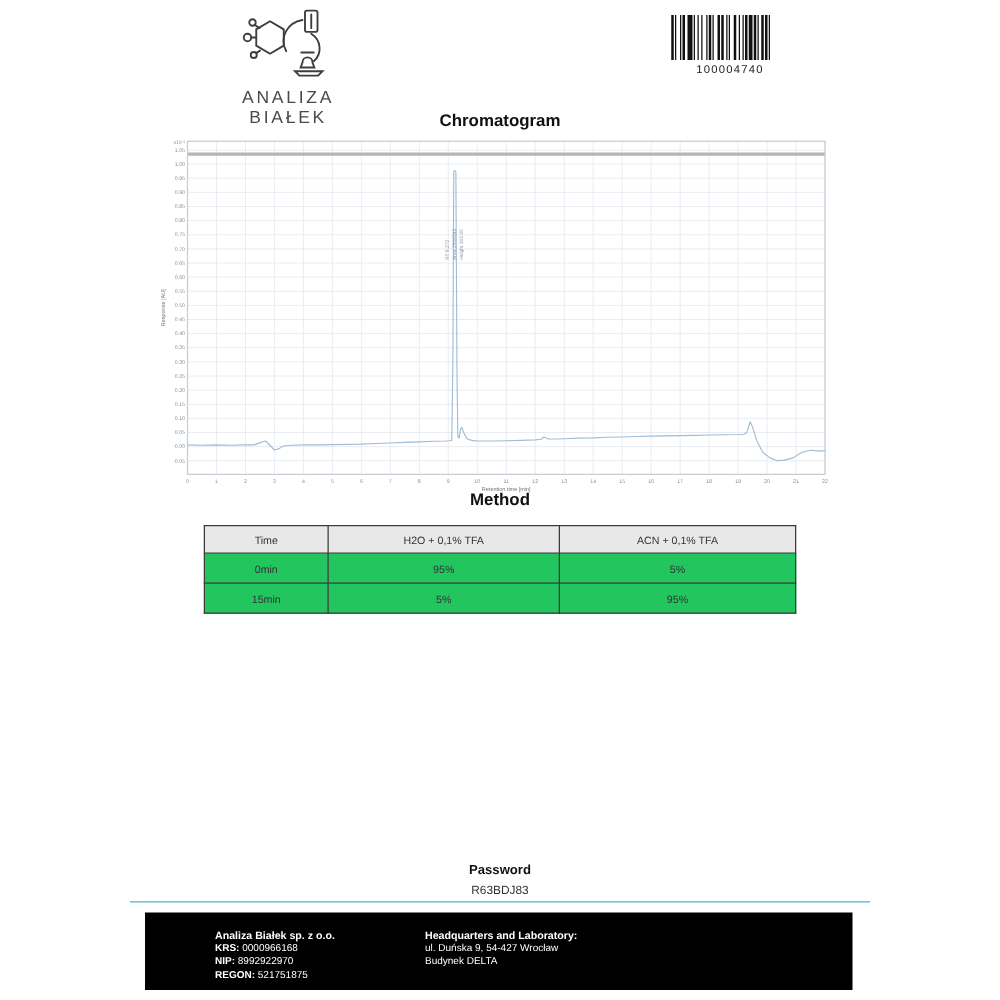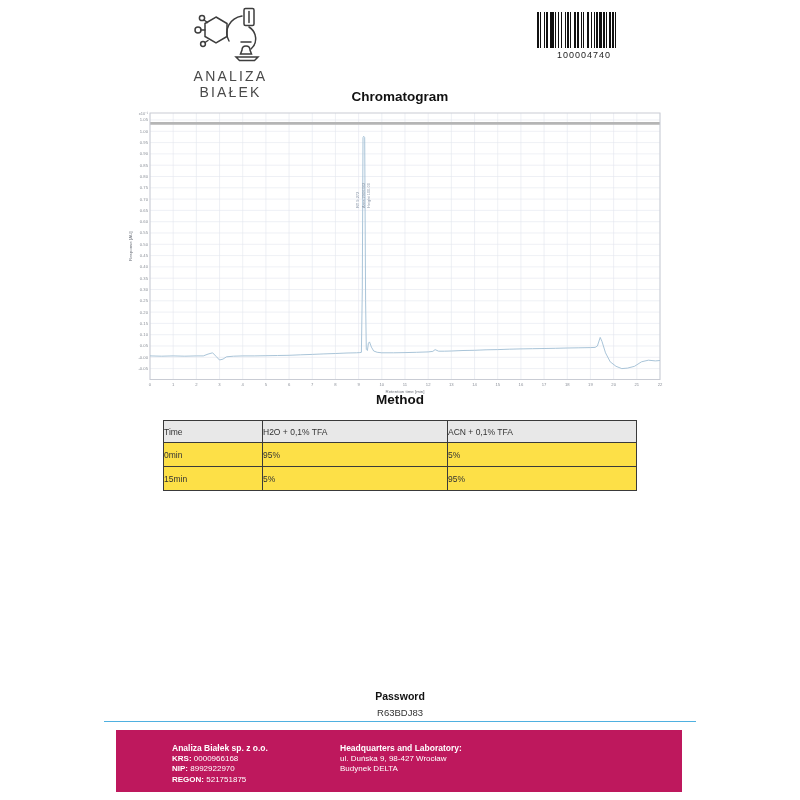--- a/index.html
+++ b/index.html
@@ -17,23 +17,23 @@
   #barcode div{background:#111;}
   #barcode-value{font-size:9px;color:#222;margin-top:2px;letter-spacing:1px;}
 
   .section-title{left:0;width:800px;text-align:center;font-weight:bold;font-size:13.5px;color:#111;}
 
   #chart{left:118px;top:104px;width:552px;height:292px;}
 
   
   #method-table{left:163px;top:420px;width:473px;border-collapse:collapse;table-layout:fixed;}
   #method-table th,#method-table td{border:1px solid #3a3a3a;font-size:8.5px;color:#333;
-      text-align:left;font-weight:normal;padding:0;}
+      text-align:center;font-weight:normal;padding:0;}
   #method-table th{background:#e8e8e8;height:21px;}
-  #method-table td{height:23px;background:#fde047;}
+  #method-table td{height:23px;background:#22c55e;}
 
   #password-title{left:0;top:690px;width:800px;text-align:center;font-weight:bold;font-size:10.5px;color:#111;}
   #password-value{left:0;top:707px;width:800px;text-align:center;font-size:9.5px;color:#333;}
 
   #divider{left:104px;top:721px;width:592px;height:1px;}
 
   
   #footer{left:116px;top:730px;width:566px;height:62px;color:#ffffff;}
   .fcol{position:absolute;top:13px;font-size:8px;line-height:10.5px;}
   .fcol .ft{font-weight:bold;font-size:8.5px;}
@@ -260,27 +260,27 @@
           <td>95%</td>
         </tr>
       </tbody>
   </table>
 
   <div class="abs" id="password-title">Password</div>
   <div class="abs" id="password-value">R63BDJ83</div>
 
   <div class="abs" id="divider" style="background: rgb(79, 176, 224);"></div>
 
-  <div class="abs" id="footer" style="background: #be185d;">
+  <div class="abs" id="footer" style="background: #000000;">
     <div class="fcol" id="fcol-company">
       <div class="ft">Analiza Białek sp. z o.o.</div>
       <div><span class="flabel">KRS:</span> <span>0000966168</span></div>
       <div><span class="flabel">NIP:</span> <span>8992922970</span></div>
       <div><span class="flabel">REGON:</span> <span>521751875</span></div>
     </div>
     <div class="fcol" id="fcol-hq">
       <div class="ft">Headquarters and Laboratory:</div>
-      <div>ul. Duńska 9, 98-427 Wrocław</div>
+      <div>ul. Duńska 9, 54-427 Wrocław</div>
       <div>Budynek DELTA</div>
     </div>
   </div>
 
 </div>
 
 </body></html>

